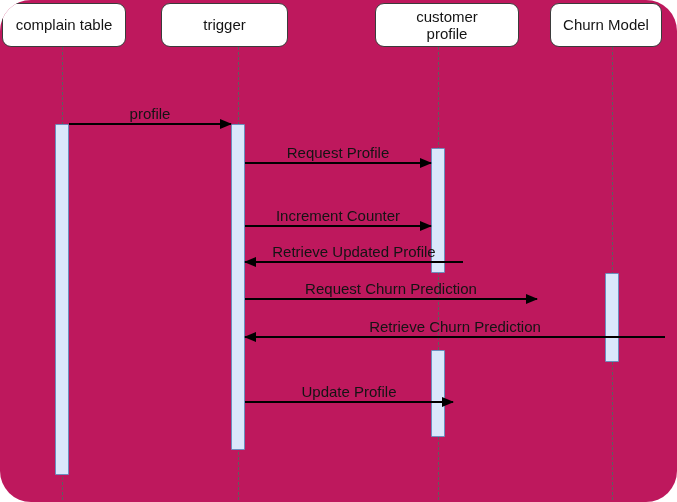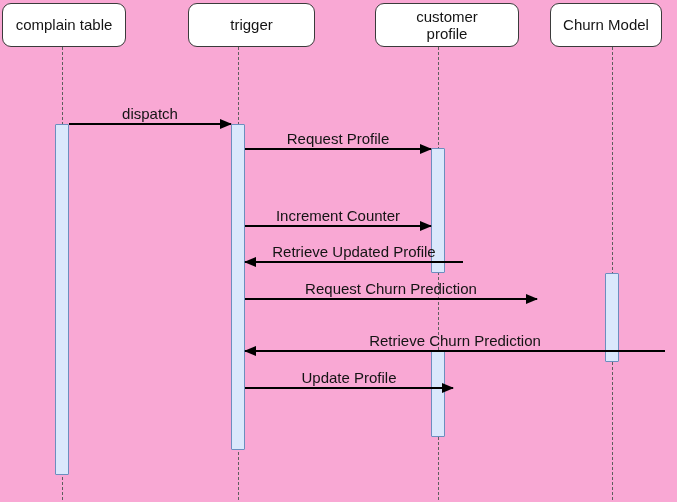--- a/index.html
+++ b/index.html
@@ -7,24 +7,25 @@
     --activation-border:#6c8ebf;
     --line-color:#000000;
     --lifeline-color:#5e5e5e;
     --box-border:#3b3b3b;
     --text-color:#141414;
   }
   html,body{margin:0;padding:0;background:#ffffff;}
   .diagram{
     position:relative;
     width:677px;height:502px;
-    background:#f9a8d4;
+    background:#be185d;
     font-family:"Liberation Sans", sans-serif;
     color:var(--text-color);
     overflow:hidden;
+    border-radius:31px;
   }
   .actor-box{
     position:absolute;top:3px;height:44px;
     box-sizing:border-box;
     border:1.5px solid var(--box-border);
     border-radius:9px;
     background:#ffffff;
     display:flex;align-items:center;justify-content:center;
     font-size:15px;line-height:1.15;text-align:center;
     z-index:3;
@@ -78,65 +79,65 @@
 <div class="diagram">
 
   <div class="lifeline" style="left:62px"></div>
   <div class="lifeline" style="left:238px"></div>
   <div class="lifeline" style="left:438px"></div>
   <div class="lifeline" style="left:612px"></div>
 
   <div class="actor-box" style="left:2px;width:124px">
     <span class="actor-label">complain table</span>
   </div>
-  <div class="actor-box" style="left:188px;width:127px">
+  <div class="actor-box" style="left:161px;width:127px">
     <span class="actor-label">trigger</span>
   </div>
   <div class="actor-box" style="left:375px;width:144px">
     <span class="actor-label wrap">customer profile</span>
   </div>
   <div class="actor-box" style="left:550px;width:112px">
     <span class="actor-label">Churn Model</span>
   </div>
 
   <div class="activation" style="left:55px;top:124px;height:351px"></div>
   <div class="activation" style="left:231px;top:124px;height:326px"></div>
   <div class="activation" style="left:431px;top:148px;height:125px"></div>
   <div class="activation" style="left:605px;top:273px;height:89px"></div>
   <div class="activation" style="left:431px;top:350px;height:87px"></div>
 
   <div class="message" style="left:69px;top:105px;width:162px">
-    <span class="label">dispatch</span>
+    <span class="label">profile</span>
     <div class="line arrow-right"></div>
   </div>
 
-  <div class="message" style="left:245px;top:130px;width:186px">
+  <div class="message" style="left:245px;top:144px;width:186px">
     <span class="label">Request Profile</span>
     <div class="line arrow-right"></div>
   </div>
 
 
   <div class="message" style="left:245px;top:207px;width:186px">
     <span class="label">Increment Counter</span>
     <div class="line arrow-right"></div>
   </div>
 
   <div class="message" style="left:245px;top:243px;width:218px">
     <span class="label">Retrieve Updated Profile</span>
     <div class="line arrow-left"></div>
   </div>
 
   <div class="message" style="left:245px;top:280px;width:292px">
     <span class="label">Request Churn Prediction</span>
     <div class="line arrow-right"></div>
   </div>
 
-  <div class="message" style="left:245px;top:332px;width:420px">
+  <div class="message" style="left:245px;top:318px;width:420px">
     <span class="label">Retrieve Churn Prediction</span>
     <div class="line arrow-left"></div>
   </div>
 
-  <div class="message" style="left:245px;top:369px;width:208px">
+  <div class="message" style="left:245px;top:383px;width:208px">
     <span class="label">Update Profile</span>
     <div class="line arrow-right"></div>
   </div>
 
 </div>
 
 </body></html>

